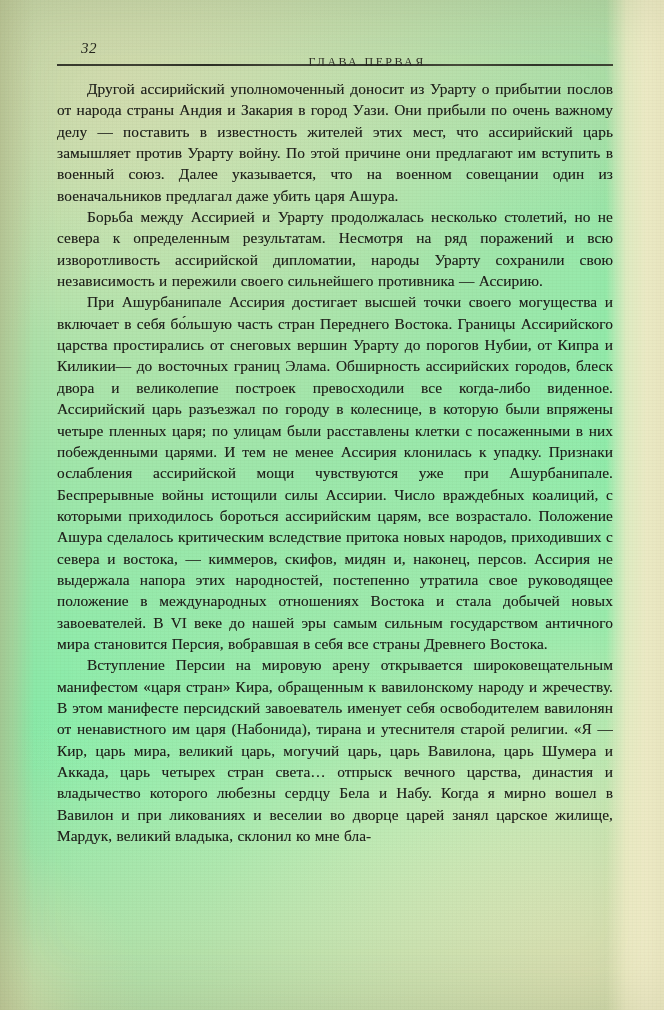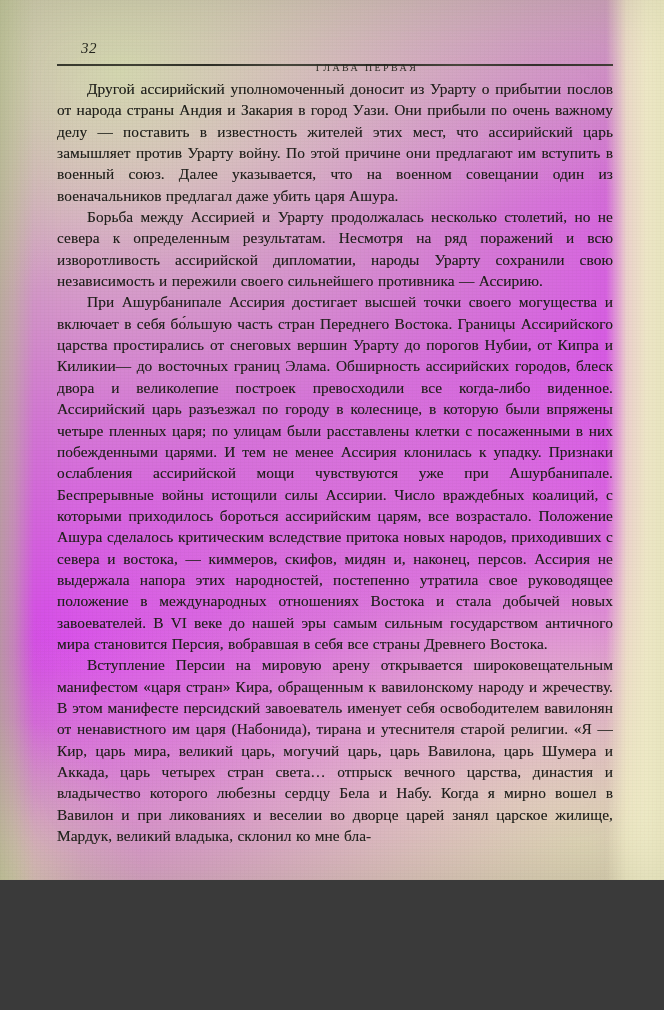--- a/index.html
+++ b/index.html
@@ -6,23 +6,23 @@
   html, body {
     margin: 0;
     padding: 0;
     background: #3a3a3a;
   }
 
   
   .scan {
     position: relative;
     width: 664px;
-    height: 880px;
+    height: 1010px;
     overflow: hidden;
-    background: #d946ef;
+    background: #86efac;
     font-family: "Liberation Serif", "DejaVu Serif", serif;
     -webkit-font-smoothing: antialiased;
   }
 
   
   .tint-a, .tint-b, .tint-c, .tint-d, .edge-right, .edge-left, .corner-bl, .vignette {
     position: absolute;
     pointer-events: none;
   }
   .tint-a {
@@ -97,23 +97,23 @@
     top: 0;
     font-style: italic;
     font-size: 15px;
     letter-spacing: .5px;
     color: #24251d;
   }
   .runhead-title {
     position: absolute;
     left: 0;
     right: 0;
-    top: 22px;
+    top: 15px;
     text-align: center;
-    font-size: 10px;
+    font-size: 12px;
     letter-spacing: 2.4px;
     color: #2c2d24;
     transform: translateX(32px);
   }
   .rule {
     position: absolute;
     left: 0;
     top: 24px;
     width: 556px;
     height: 2px;

